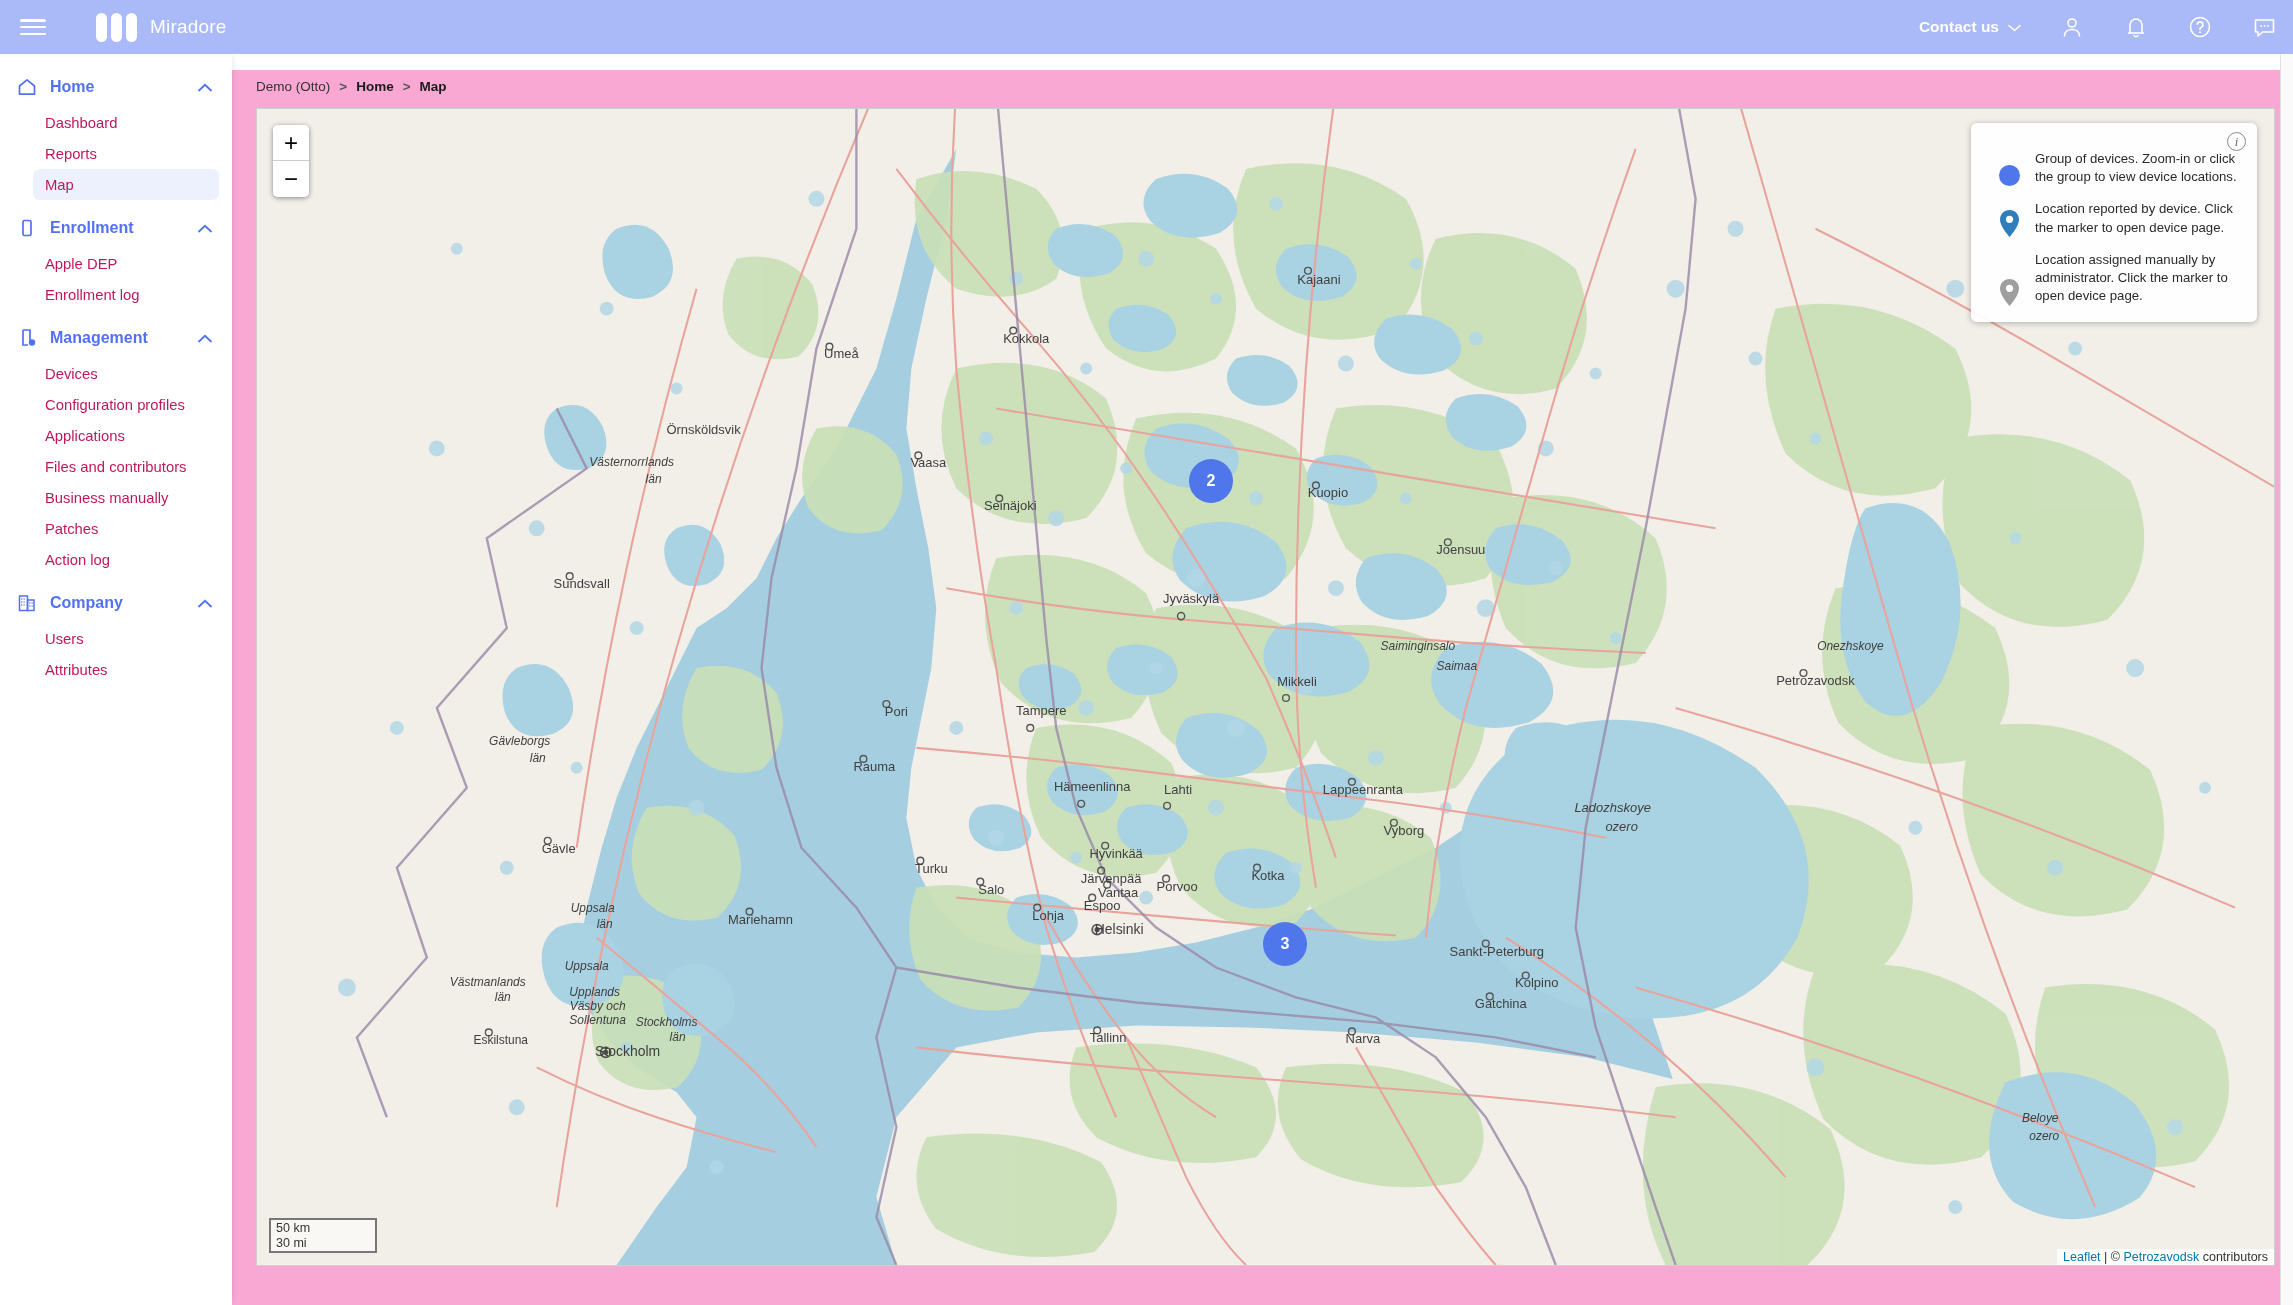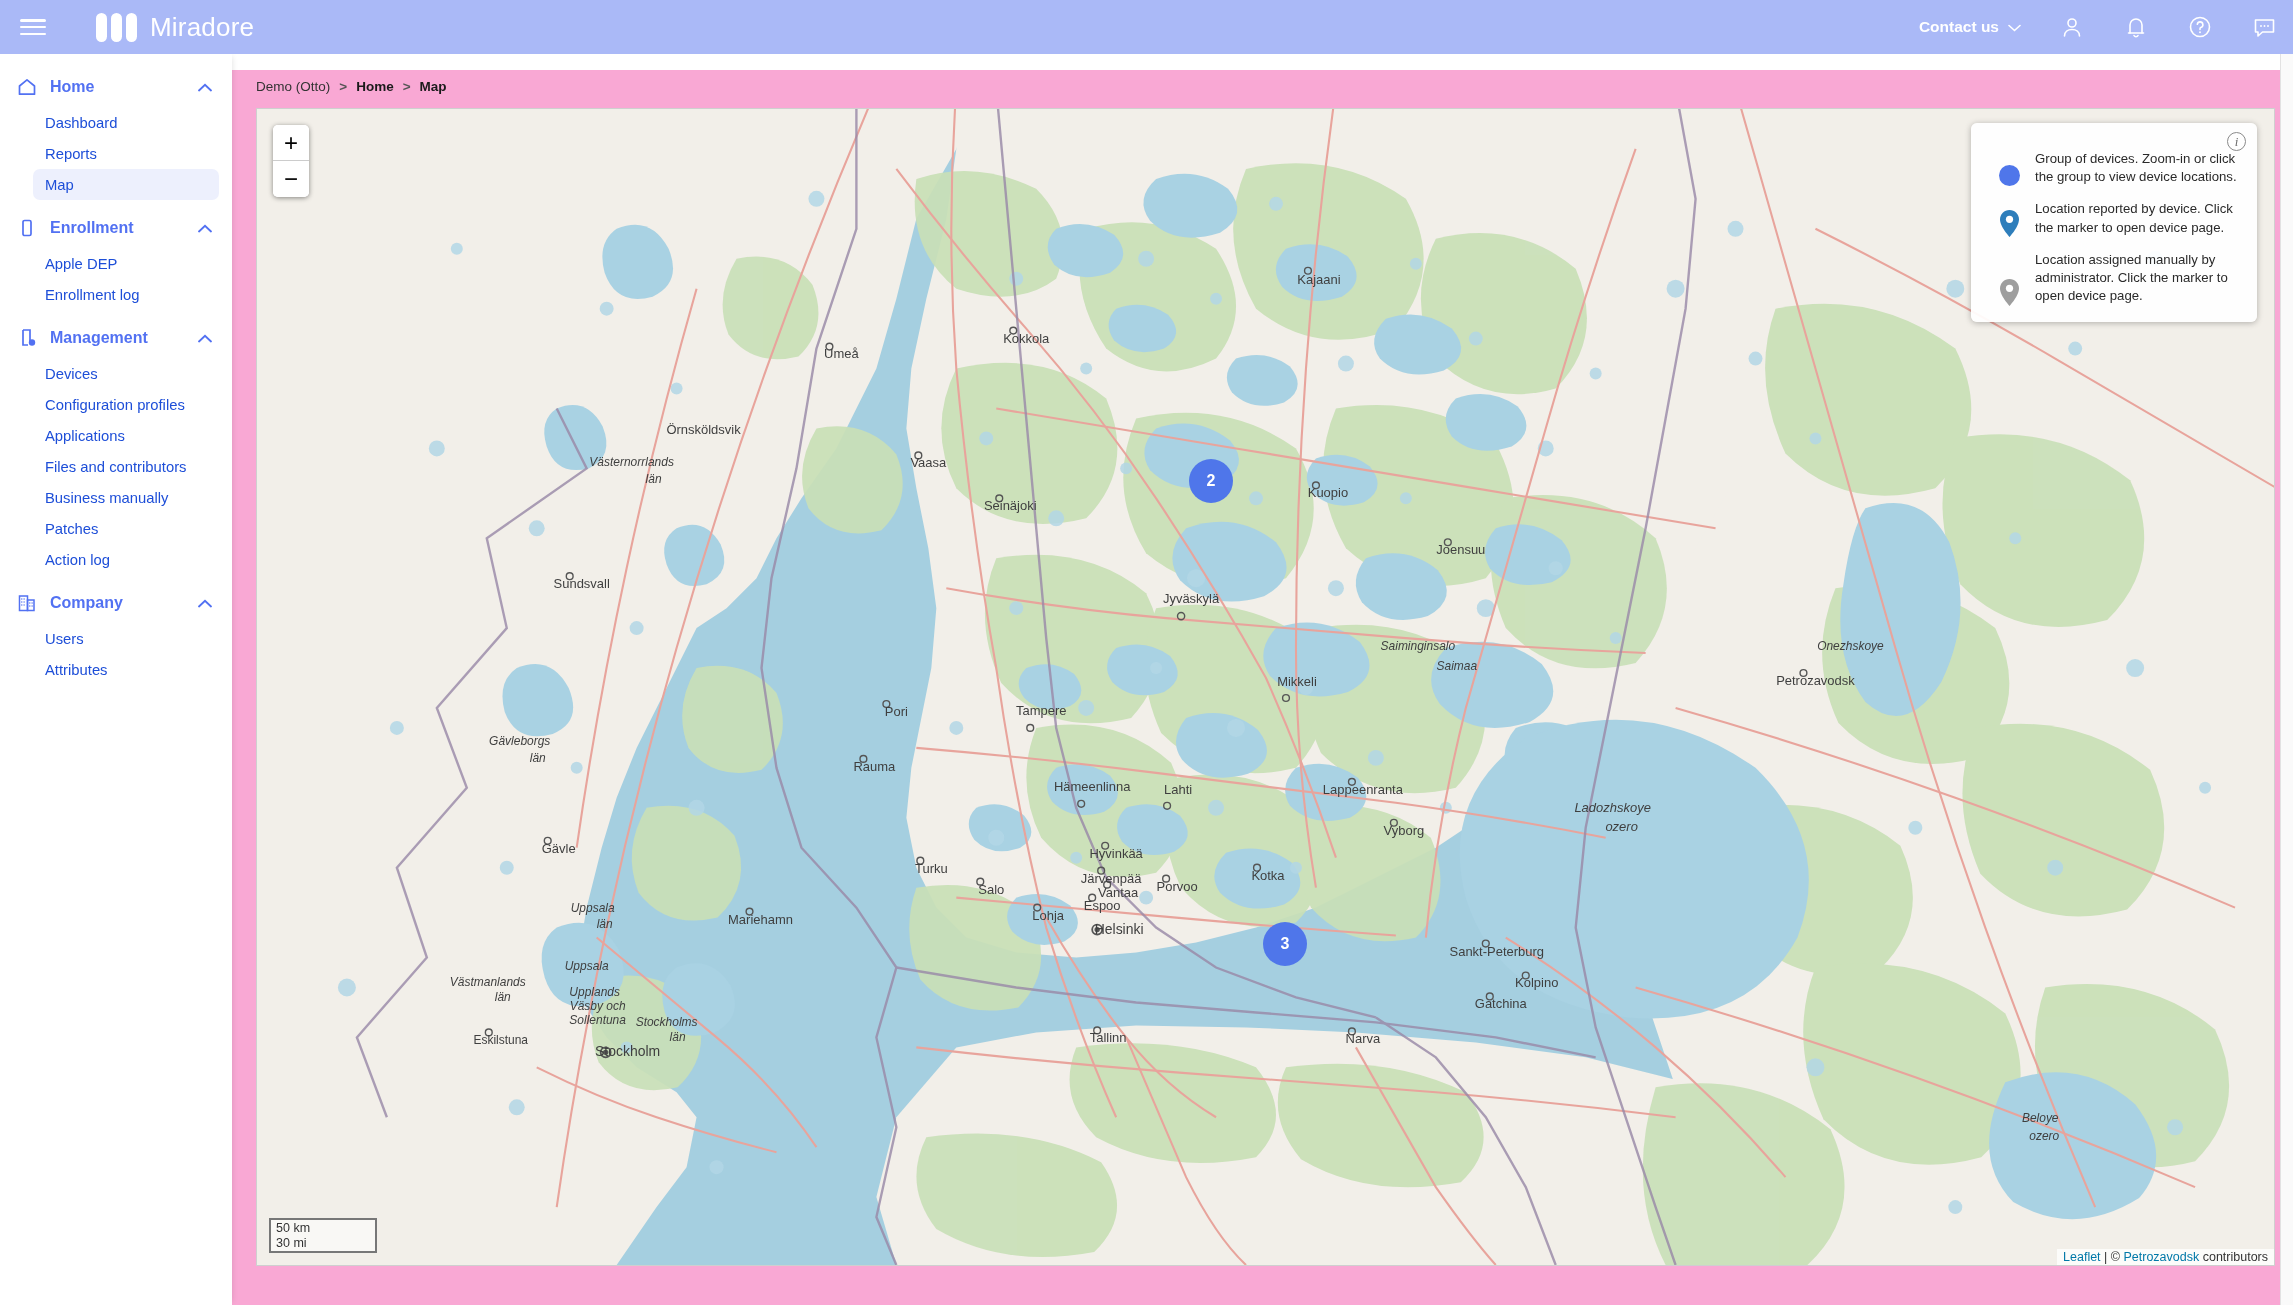--- a/index.html
+++ b/index.html
@@ -14,21 +14,21 @@
     position: absolute; top: 0; left: 0; width: 2293px; height: 54px;
     background: #aab9f7; display: flex; align-items: center;
     z-index: 50;
   }
   .hamburger { width: 26px; height: 20px; margin-left: 20px; cursor: pointer;
     display: flex; flex-direction: column; justify-content: space-between; padding: 2px 0; }
   .hamburger span { display: block; height: 2.5px; background: #fff; border-radius: 2px; }
   .brand { display: flex; align-items: center; margin-left: 50px; gap: 13px; }
   .brand-mark { display: flex; gap: 4px; }
   .brand-mark i { display: block; width: 11px; height: 29px; background: #fff; border-radius: 6px; }
-  .brand-name { color: #ffffff; font-size: 26px; font-weight: 400; letter-spacing: .2px; }
+  .brand-name { color: #ffffff; font-size: 19px; font-weight: 400; letter-spacing: .2px; }
   .topbar-right { margin-left: auto; display: flex; align-items: center; gap: 38px; padding-right: 16px; }
   .contact { color: #fff; font-size: 15.5px; font-weight: bold; display: flex; align-items: center; gap: 9px; cursor: pointer; }
   .ticon { width: 26px; height: 26px; cursor: pointer; display:flex; align-items:center; justify-content:center; }
   .ticon svg { display: block; }
 
   
   .sidebar {
     position: absolute; top: 54px; left: 0; width: 232px; height: 1251px;
     background: #fff; padding-top: 12px; z-index: 40;
     box-shadow: 3px 0 6px -3px rgba(0,0,0,.13);
@@ -36,21 +36,21 @@
   .nav-group-head {
     display: flex; align-items: center; height: 41px; padding: 0 20px 0 16px;
     cursor: pointer; gap: 12px;
   }
   .nav-group-head .gi { width: 22px; height: 22px; flex: 0 0 22px; display:flex; align-items:center; justify-content:center; }
   .nav-group-head .gl { color: #5271f2; font-size: 16px; font-weight: bold; }
   .nav-group-head .chev { margin-left: auto; }
   .nav-item {
     height: 31px; display: flex; align-items: center;
     margin: 0 13px 0 33px; padding: 0 12px; border-radius: 7px;
-    font-size: 14.8px; color: #1d4ed8; cursor: pointer;
+    font-size: 14.8px; color: #be185d; cursor: pointer;
   }
   .nav-item.active { background: #edf0fd; }
   .nav-spacer { height: 7px; }
 
   
   .content { position: absolute; top: 70px; left: 232px; width: 2061px; height: 1251px; background: #f9a8d4; }
   .crumb { height: 32px; display: flex; align-items: center; padding-left: 24px; gap: 9px;
     font-size: 13.5px; color: #333; }
   .crumb .sep { color: #555; font-weight: bold; }
   .crumb .b { font-weight: bold; color: #1a1a1a; }

